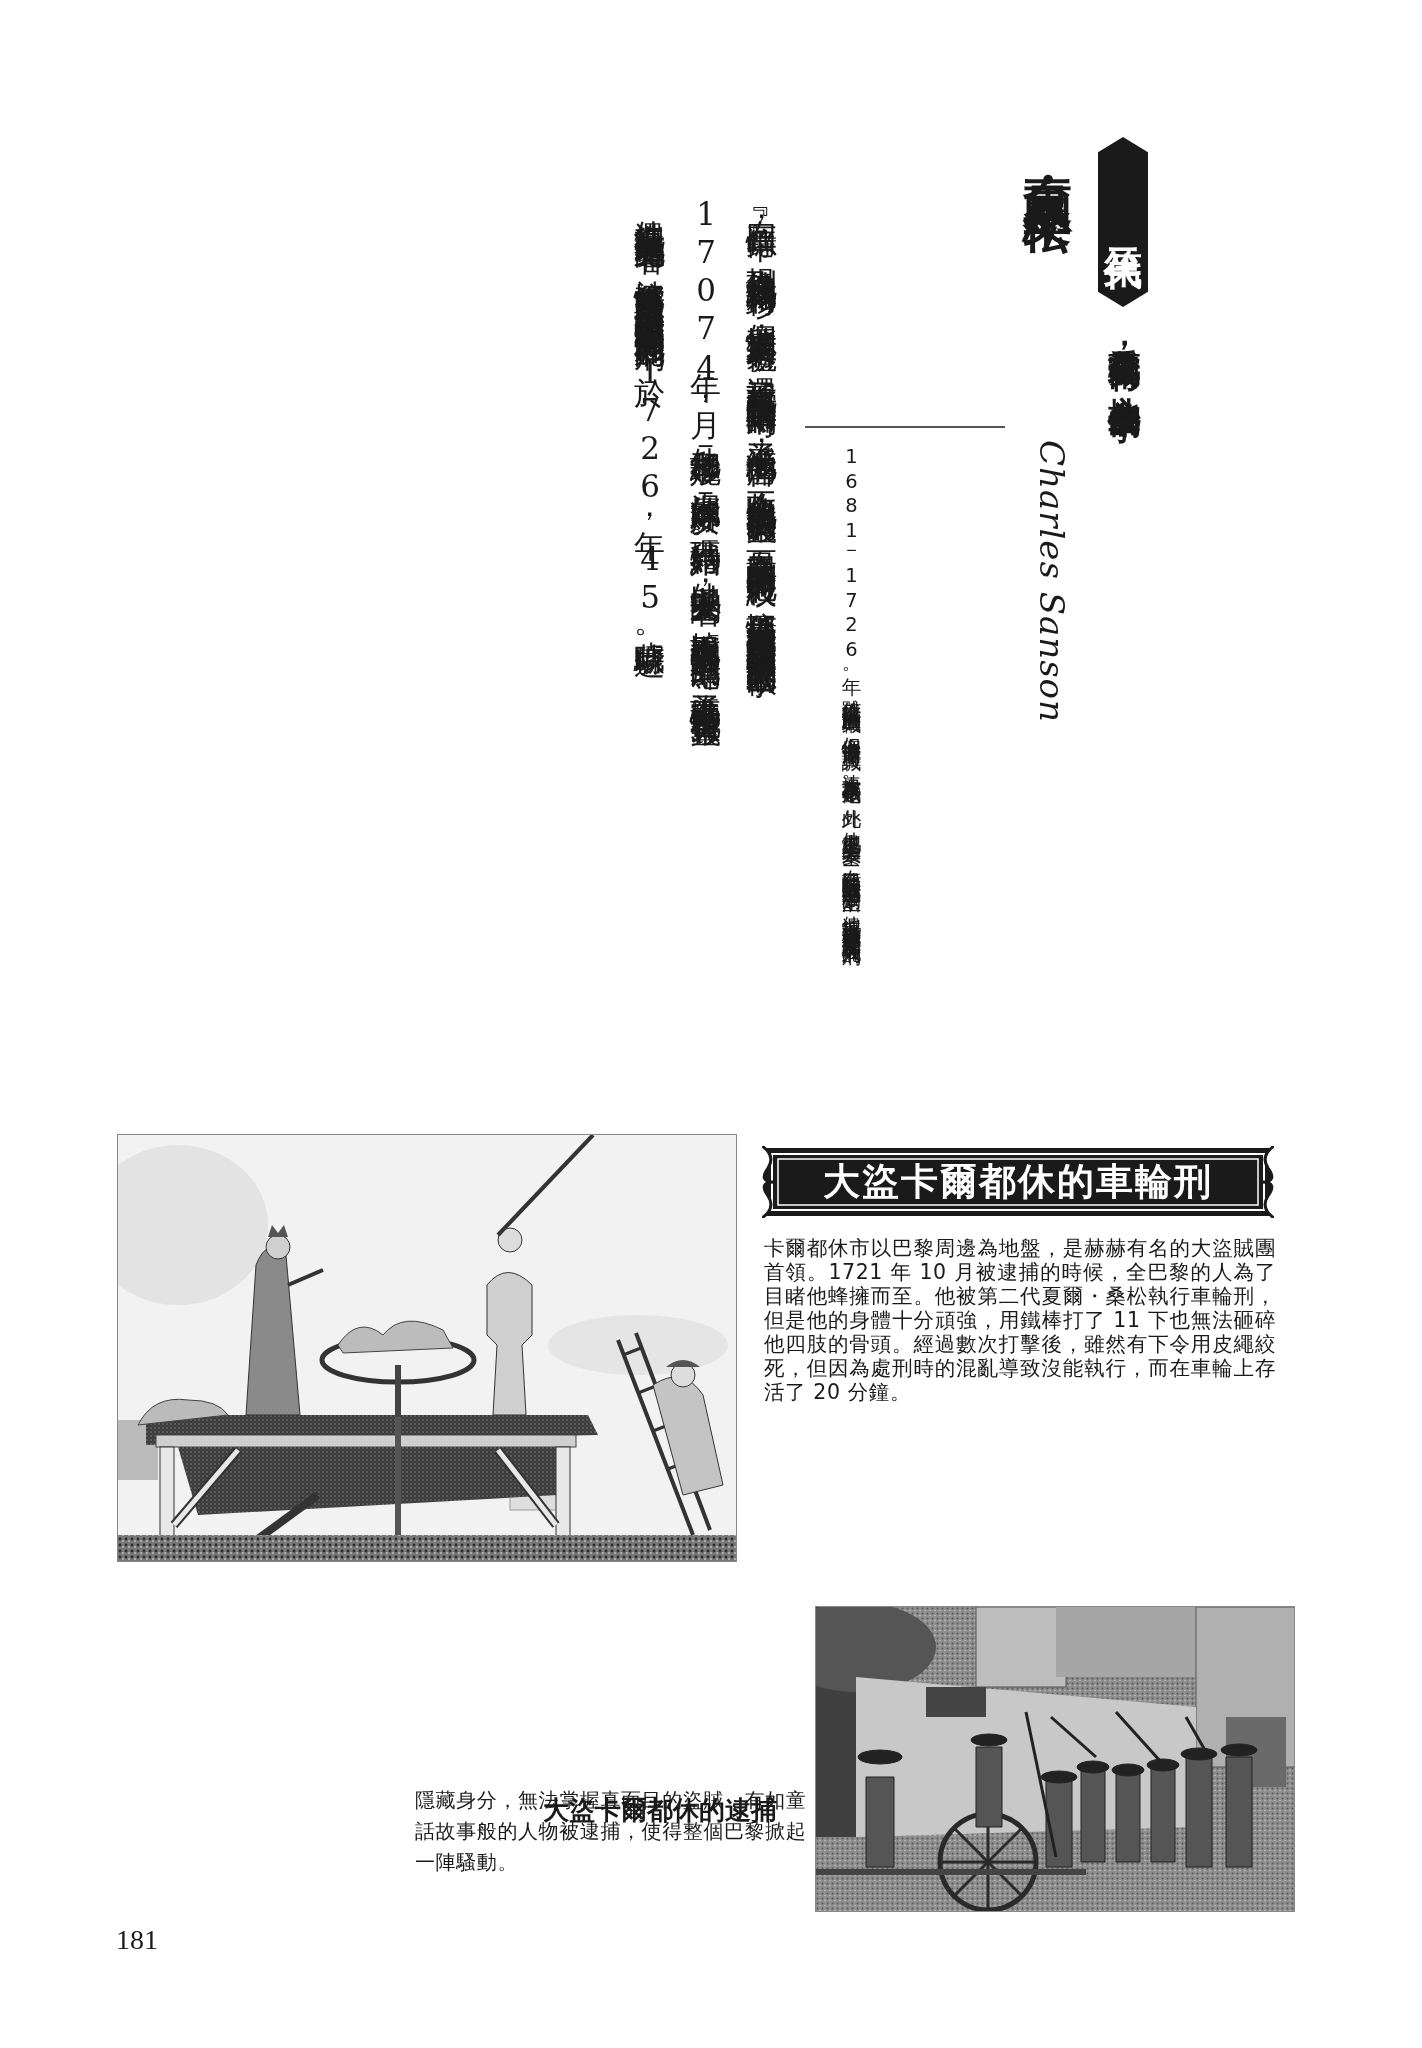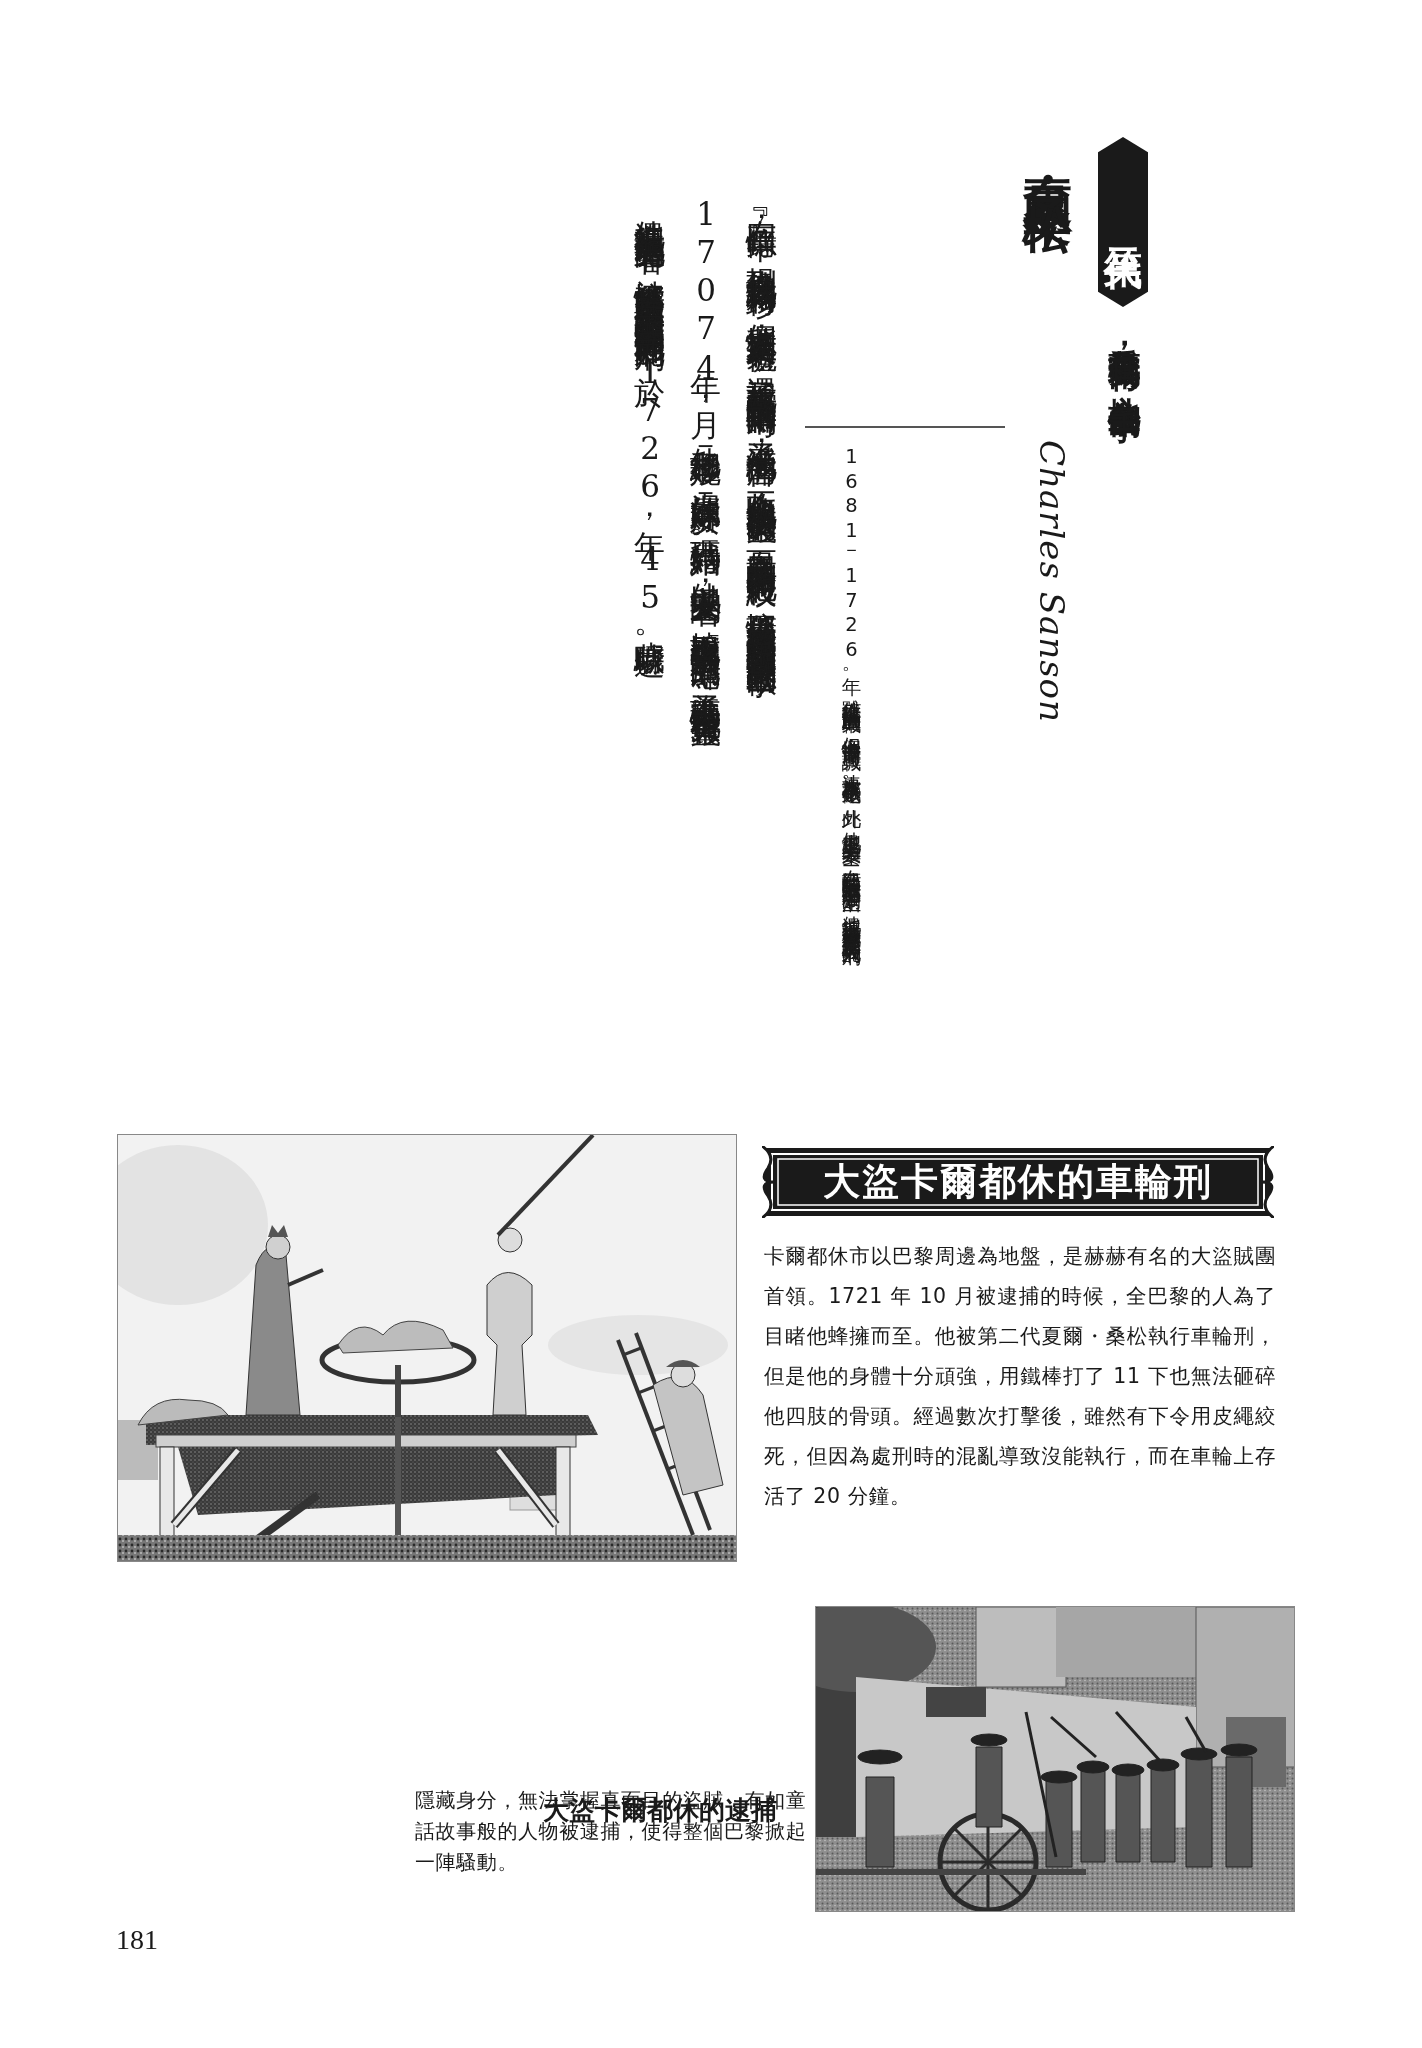--- a/index.html
+++ b/index.html
@@ -69,21 +69,21 @@
   .section-banner {
     position: absolute; left: 762px; top: 1146px; width: 512px; height: 72px;
   }
   .section-banner .banner-title {
     position: absolute; left: 0; top: 0; width: 100%; height: 100%;
     display: flex; align-items: center; justify-content: center;
     color: #fff; font-family: "DejaVu Serif", serif; font-weight: bold; font-size: 37px; letter-spacing: 2px;
   }
   .section-body {
     position: absolute; left: 764px; top: 1236px; width: 512px;
-    font-family: "DejaVu Sans", sans-serif; font-size: 20.5px; line-height: 40px;
+    font-family: "DejaVu Sans", sans-serif; font-size: 20.5px; line-height: 24px;
     letter-spacing: 0.6px; margin: 0; text-align: justify;
   }
 
   
   .caption2-title {
     position: absolute; left: 452px; top: 1792px; width: 325px; text-align: right;
     font-family: "DejaVu Serif", serif; font-weight: bold; font-size: 26px; line-height: 36px;
   }
   .caption2-body {
     position: absolute; left: 415px; top: 1785px; width: 392px;

